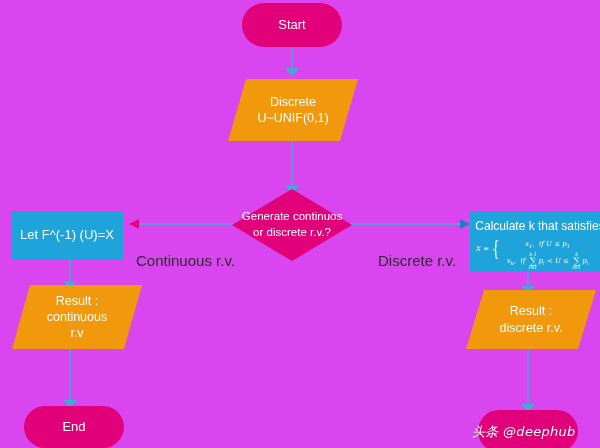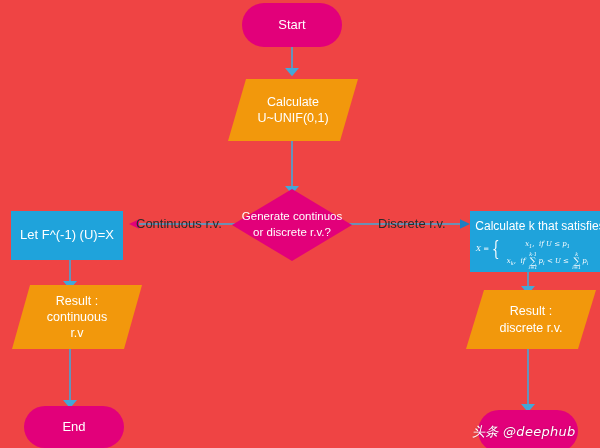--- a/index.html
+++ b/index.html
@@ -10,21 +10,21 @@
     width: 600px;
     height: 448px;
     background: #ffffff;
     font-family: "Liberation Sans", sans-serif;
     overflow: hidden;
   }
   #canvas {
     position: relative;
     width: 600px;
     height: 448px;
-    background: #ef4444;
+    background: #d946ef;
   }
   svg.conn-layer {
     position: absolute;
     left: 0;
     top: 0;
     width: 600px;
     height: 448px;
     pointer-events: none;
   }
   .node {
@@ -102,24 +102,25 @@
     align-items: center;
     justify-content: center;
     color: #fff;
     font-size: 11.5px;
     text-align: center;
     line-height: 1.35;
     white-space: pre-line;
   }
   .edge-label {
     position: absolute;
-    font-size: 13px;
+    font-size: 15px;
     color: #2b2b2b;
     background: transparent;
     white-space: nowrap;
+    margin-top: 36px;
   }
   .formula {
     color: #ffffff;
     font-family: "DejaVu Serif", serif;
     font-size: 7px;
     line-height: 1.15;
     display: flex;
     align-items: flex-start;
     margin-top: 6px;
     padding-left: 6px;
@@ -222,21 +223,21 @@
   </svg>
 
   <div class="node terminator" style="left:242px; top:3px; width:100px; height:44px;">
     <span class="label">Start</span>
   </div>
 
   <div class="io-wrap" style="left:228px; top:79px; width:130px; height:62px;">
     <svg width="130" height="62" viewBox="0 0 130 62">
       <polygon points="18,0 130,0 112,62 0,62" fill="#F2980C"></polygon>
     </svg>
-    <div class="io-text">Calculate
+    <div class="io-text">Discrete
 U~UNIF(0,1)</div>
   </div>
 
   <div class="decision-wrap" style="left:232px; top:189px; width:120px; height:72px;">
     <svg width="120" height="72" viewBox="0 0 120 72">
       <polygon points="60,0 120,36 60,72 0,36" fill="#E2007A"></polygon>
     </svg>
     <div class="decision-text">Generate continuos
 or discrete r.v.?</div>
   </div>

